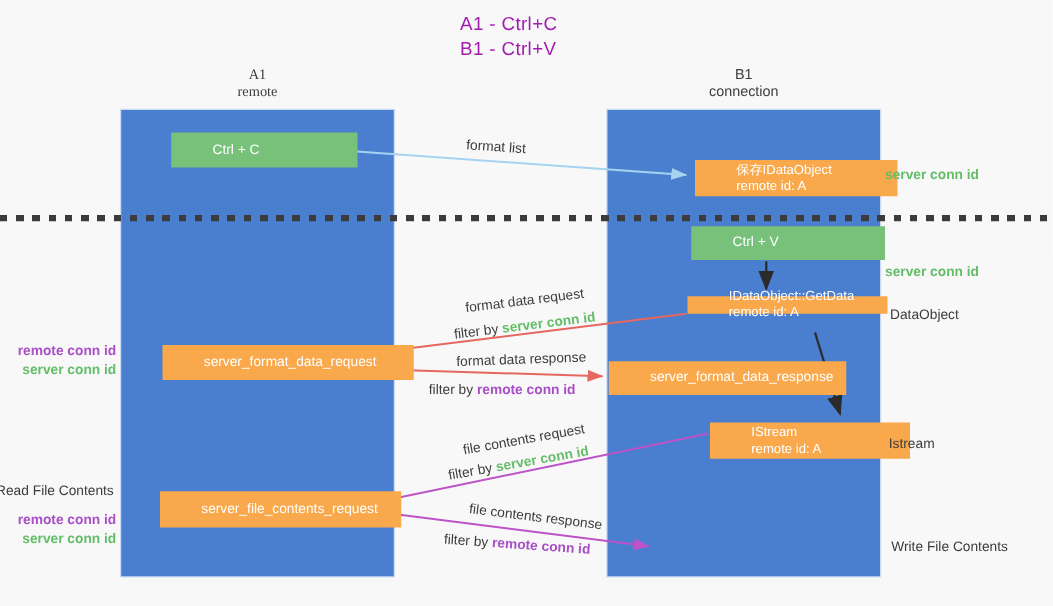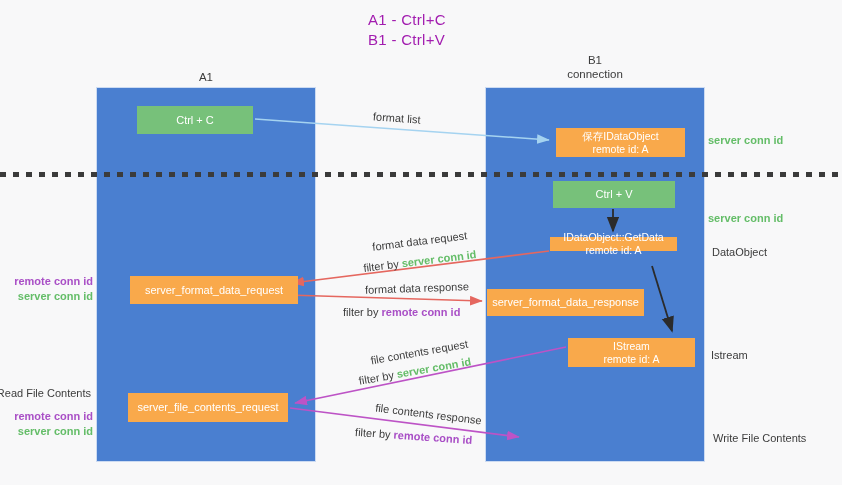--- a/index.html
+++ b/index.html
@@ -4,38 +4,38 @@
 <style>
   html,body{margin:0;padding:0;}
   body{font-family:"Liberation Sans", sans-serif;}
   .canvas{position:relative;width:842px;height:485px;background:#f8f8f9;overflow:hidden;}
 
   
   .title{position:absolute;left:368px;top:10px;font-size:15px;line-height:20px;color:#a21caf;letter-spacing:.3px;}
 
   
   .ll-header{position:absolute;width:120px;text-align:center;font-size:11.5px;line-height:14px;color:#3c3c3c;}
-  .ll-header.a1{left:146px;top:70px;}
+  .ll-header.a1{left:146px;top:53px;font-family:Liberation Serif, serif;}
   .ll-header.b1{left:535px;top:53px;}
 
   
   .lifeline{position:absolute;top:88px;width:218px;height:373px;background:#4a7fd0;box-shadow:0 0 0 1px #ccdbf2;z-index:1;}
   .lifeline.a1{left:97px;}
   .lifeline.b1{left:486px;}
 
   
   .divider{position:absolute;left:0;top:172px;width:842px;height:5px;z-index:2;
     background:repeating-linear-gradient(90deg,#3b3b3b 0 6px,transparent 6px 13px);}
 
   
   svg.arrows{position:absolute;left:0;top:0;z-index:3;}
 
   
-  .node{position:absolute;z-index:4;display:flex;flex-direction:column;align-items:center;justify-content:center;
-    color:#fff;font-size:11px;line-height:13px;text-align:center;}
+  .node{position:absolute;z-index:4;display:flex;flex-direction:column;align-items:flex-start;justify-content:center;
+    color:#fff;font-size:11px;line-height:13px;text-align:center;padding-left:33px;}
   .node.green{background:#77c17a;}
   .node.orange{background:#f9a94b;}
   .node .l2{font-size:10.5px;}
 
   .b-ctrlc{left:137px;top:106px;width:116px;height:28px;}
   .b-ctrlv{left:553px;top:181px;width:122px;height:27px;}
   .b-save{left:556px;top:128px;width:129px;height:29px;font-size:10.5px;}
   .b-getdata{left:550px;top:237px;width:127px;height:14px;font-size:10.5px;}
   .b-istream{left:568px;top:338px;width:127px;height:29px;font-size:10.5px;}
   .b-fmtreq{left:130px;top:276px;width:168px;height:28px;}

